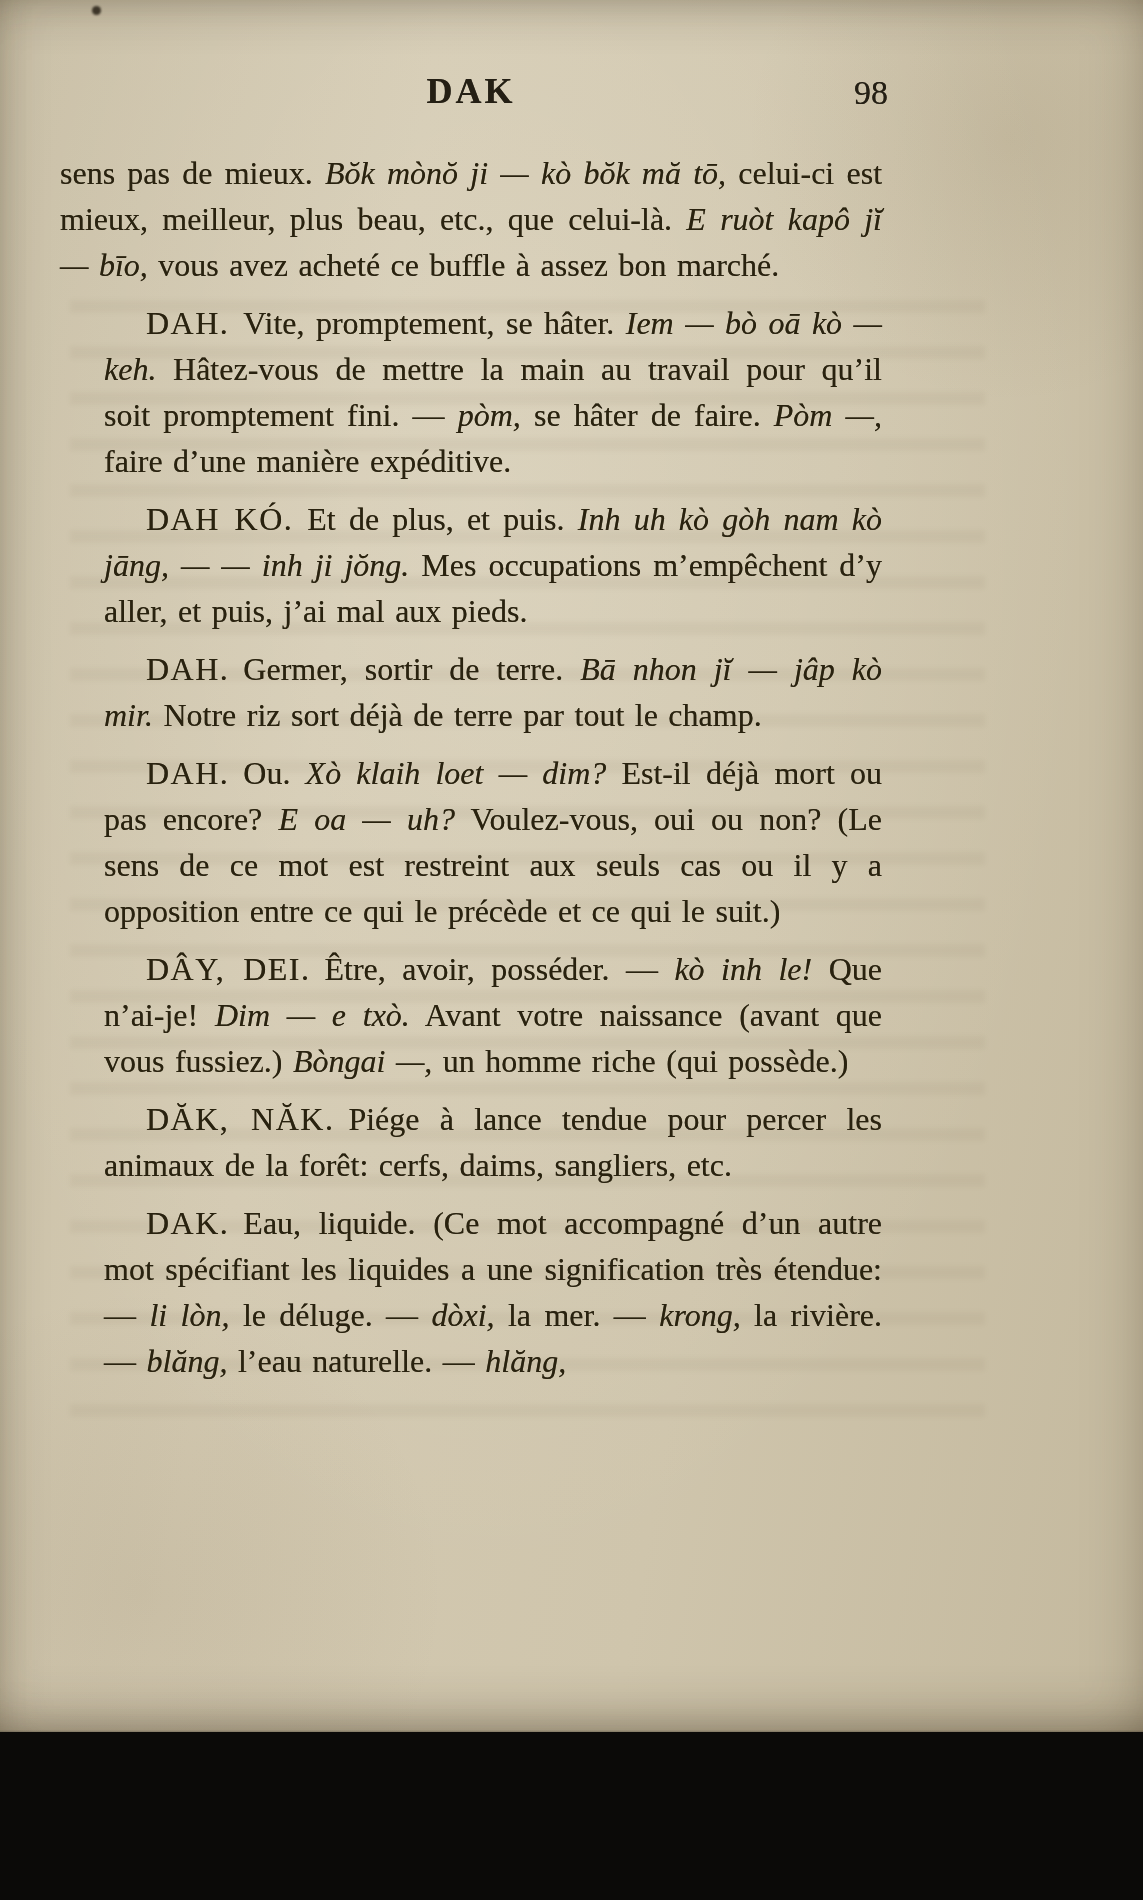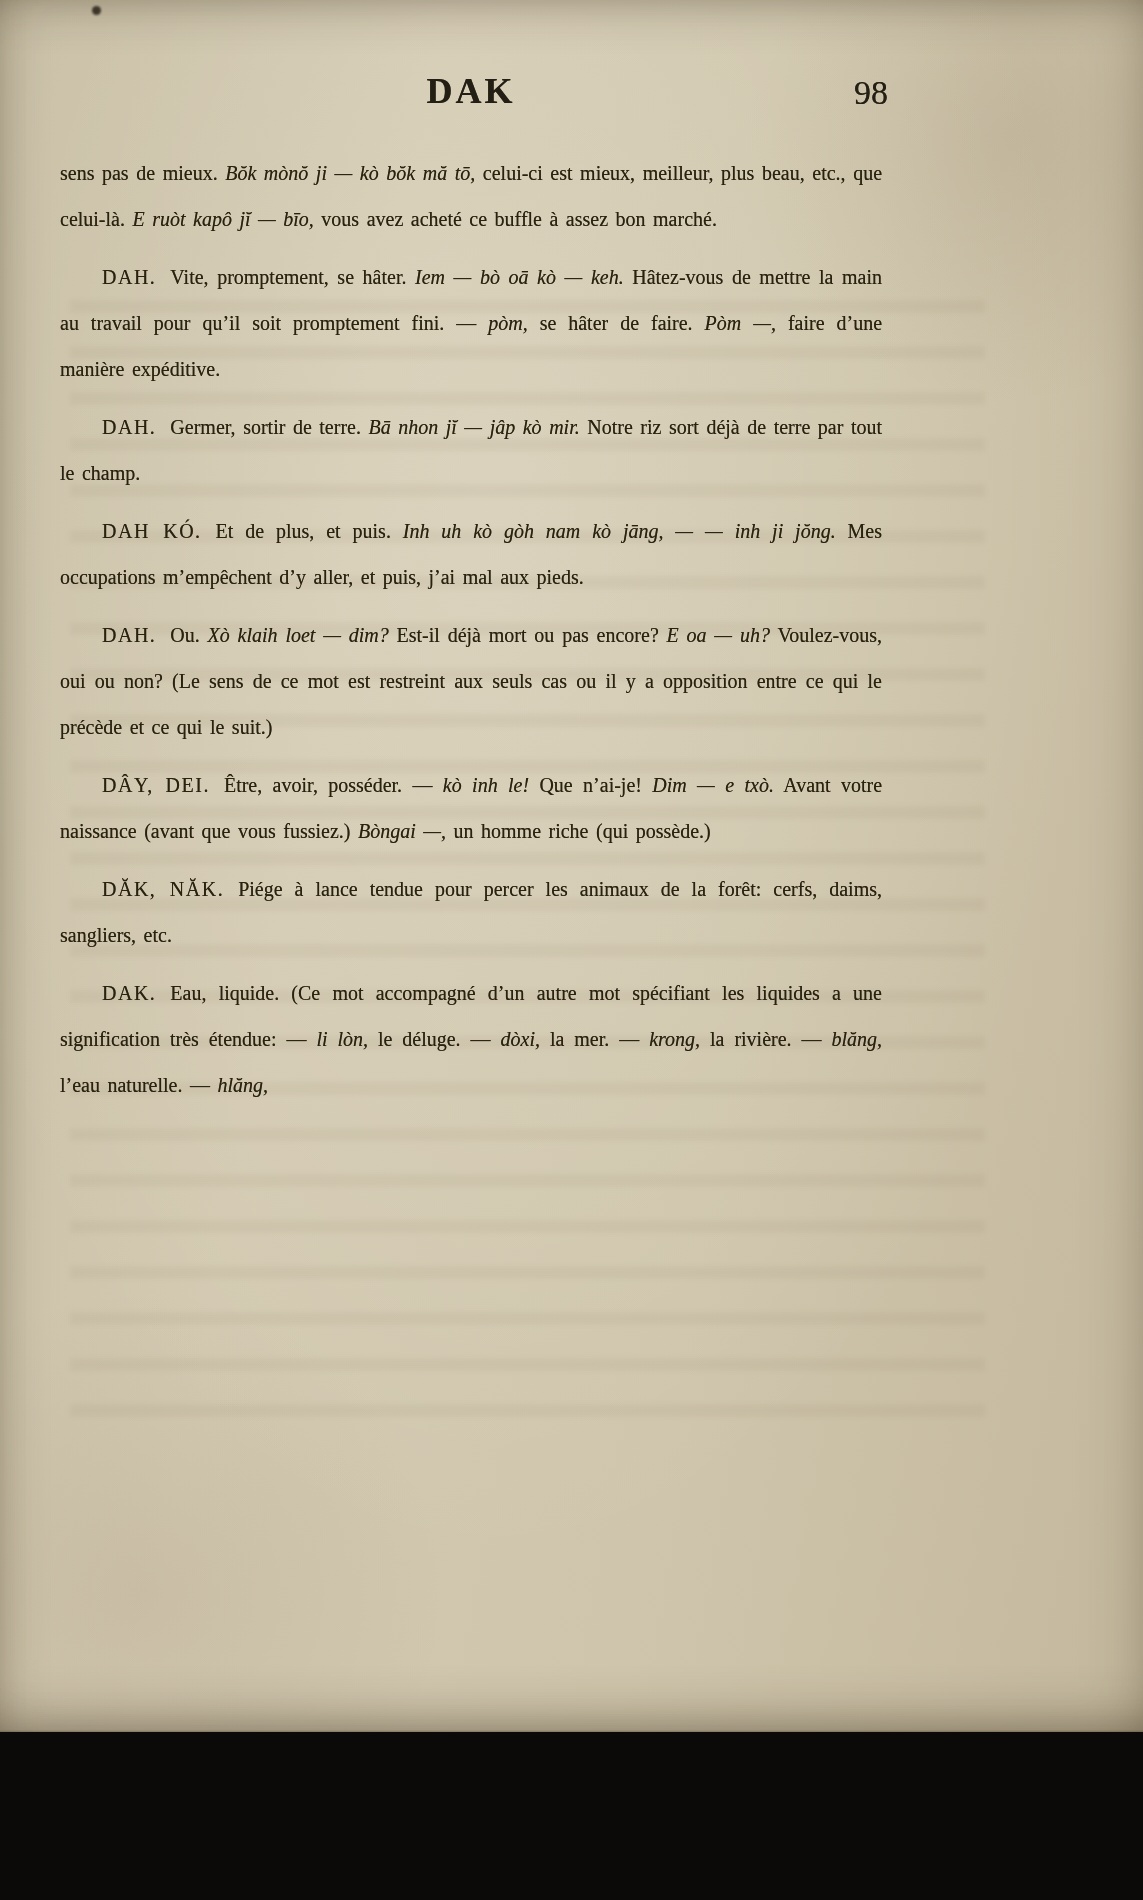--- a/index.html
+++ b/index.html
@@ -60,49 +60,49 @@
     font-weight:bold;font-size:36px;letter-spacing:3px;color:#241f14;
     text-shadow:0 0 0.5px rgba(36,31,20,0.8);
   }
   .pageno{
     position:absolute;right:-6px;top:4px;font-size:34px;color:#241f14;
     text-shadow:0 0 0.5px rgba(36,31,20,0.8);
   }
 
   .text p.para{
     margin:0 0 12px 0;
-    font-size:20px;line-height:46px;
+    font-size:32px;line-height:46px;
     text-align:justify;
     color:#29220f;
     word-spacing:2.5px;
     text-shadow:0 0 0.6px rgba(41,34,15,0.65);
   }
-  .text p.indent{text-indent:42px;}
+  .text p.indent{text-indent:42px;margin-left:44px;}
   .run.it{font-style:italic;}
   .run.hw{letter-spacing:1.5px;padding-right:14px;}
 </style>
 </head>
 <body>
 
 <div class="scan">
   <div class="paper">
     <div class="bleed"></div>
     <div class="speck"></div>
 
     <div class="column">
       <div class="header">
         <span class="title">DAK</span>
         <span class="pageno">98</span>
       </div>
 
       <div class="text">
           <p class="para"><span class="run">sens pas de mieux. </span><span class="run it">Bŏk mònŏ ji — kò bŏk mă tō,</span><span class="run"> celui-ci est mieux, meilleur, plus beau, etc., que celui-là. </span><span class="run it">E ruòt kapô jĭ — bīo,</span><span class="run"> vous avez acheté ce buffle à assez bon marché.</span></p>
           <p class="para indent"><span class="run hw">DAH.</span><span class="run">Vite, promptement, se hâter. </span><span class="run it">Iem — bò oā kò — keh.</span><span class="run"> Hâtez-vous de mettre la main au travail pour qu’il soit promptement fini. — </span><span class="run it">pòm,</span><span class="run"> se hâter de faire. </span><span class="run it">Pòm —,</span><span class="run"> faire d’une manière expéditive.</span></p>
+          <p class="para indent"><span class="run hw">DAH KÓ.</span><span class="run">Et de plus, et puis. </span><span class="run it">Inh uh kò gòh nam kò jāng, — — inh ji jŏng.</span><span class="run"> Mes occupations m’empêchent d’y aller, et puis, j’ai mal aux pieds.</span></p>
           <p class="para indent"><span class="run hw">DAH.</span><span class="run">Germer, sortir de terre. </span><span class="run it">Bā nhon jĭ — jâp kò mir.</span><span class="run"> Notre riz sort déjà de terre par tout le champ.</span></p>
-          <p class="para indent"><span class="run hw">DAH KÓ.</span><span class="run">Et de plus, et puis. </span><span class="run it">Inh uh kò gòh nam kò jāng, — — inh ji jŏng.</span><span class="run"> Mes occupations m’empêchent d’y aller, et puis, j’ai mal aux pieds.</span></p>
           <p class="para indent"><span class="run hw">DAH.</span><span class="run">Ou. </span><span class="run it">Xò klaih loet — dim?</span><span class="run"> Est-il déjà mort ou pas encore? </span><span class="run it">E oa — uh?</span><span class="run"> Voulez-vous, oui ou non? (Le sens de ce mot est restreint aux seuls cas ou il y a opposition entre ce qui le précède et ce qui le suit.)</span></p>
           <p class="para indent"><span class="run hw">DÂY, DEI.</span><span class="run">Être, avoir, posséder. — </span><span class="run it">kò inh le!</span><span class="run"> Que n’ai-je! </span><span class="run it">Dim — e txò.</span><span class="run"> Avant votre naissance (avant que vous fussiez.) </span><span class="run it">Bòngai —,</span><span class="run"> un homme riche (qui possède.)</span></p>
           <p class="para indent"><span class="run hw">DĂK, NĂK.</span><span class="run">Piége à lance tendue pour percer les animaux de la forêt: cerfs, daims, sangliers, etc.</span></p>
           <p class="para indent"><span class="run hw">DAK.</span><span class="run">Eau, liquide. (Ce mot accompagné d’un autre mot spécifiant les liquides a une signification très étendue: — </span><span class="run it">li lòn,</span><span class="run"> le déluge. — </span><span class="run it">dòxi,</span><span class="run"> la mer. — </span><span class="run it">krong,</span><span class="run"> la rivière. — </span><span class="run it">blăng,</span><span class="run"> l’eau naturelle. — </span><span class="run it">hlăng,</span></p>
         </div>
     </div>
   </div>
 
   <div class="edge-right"></div>
   <div class="edge-bottom"></div>

